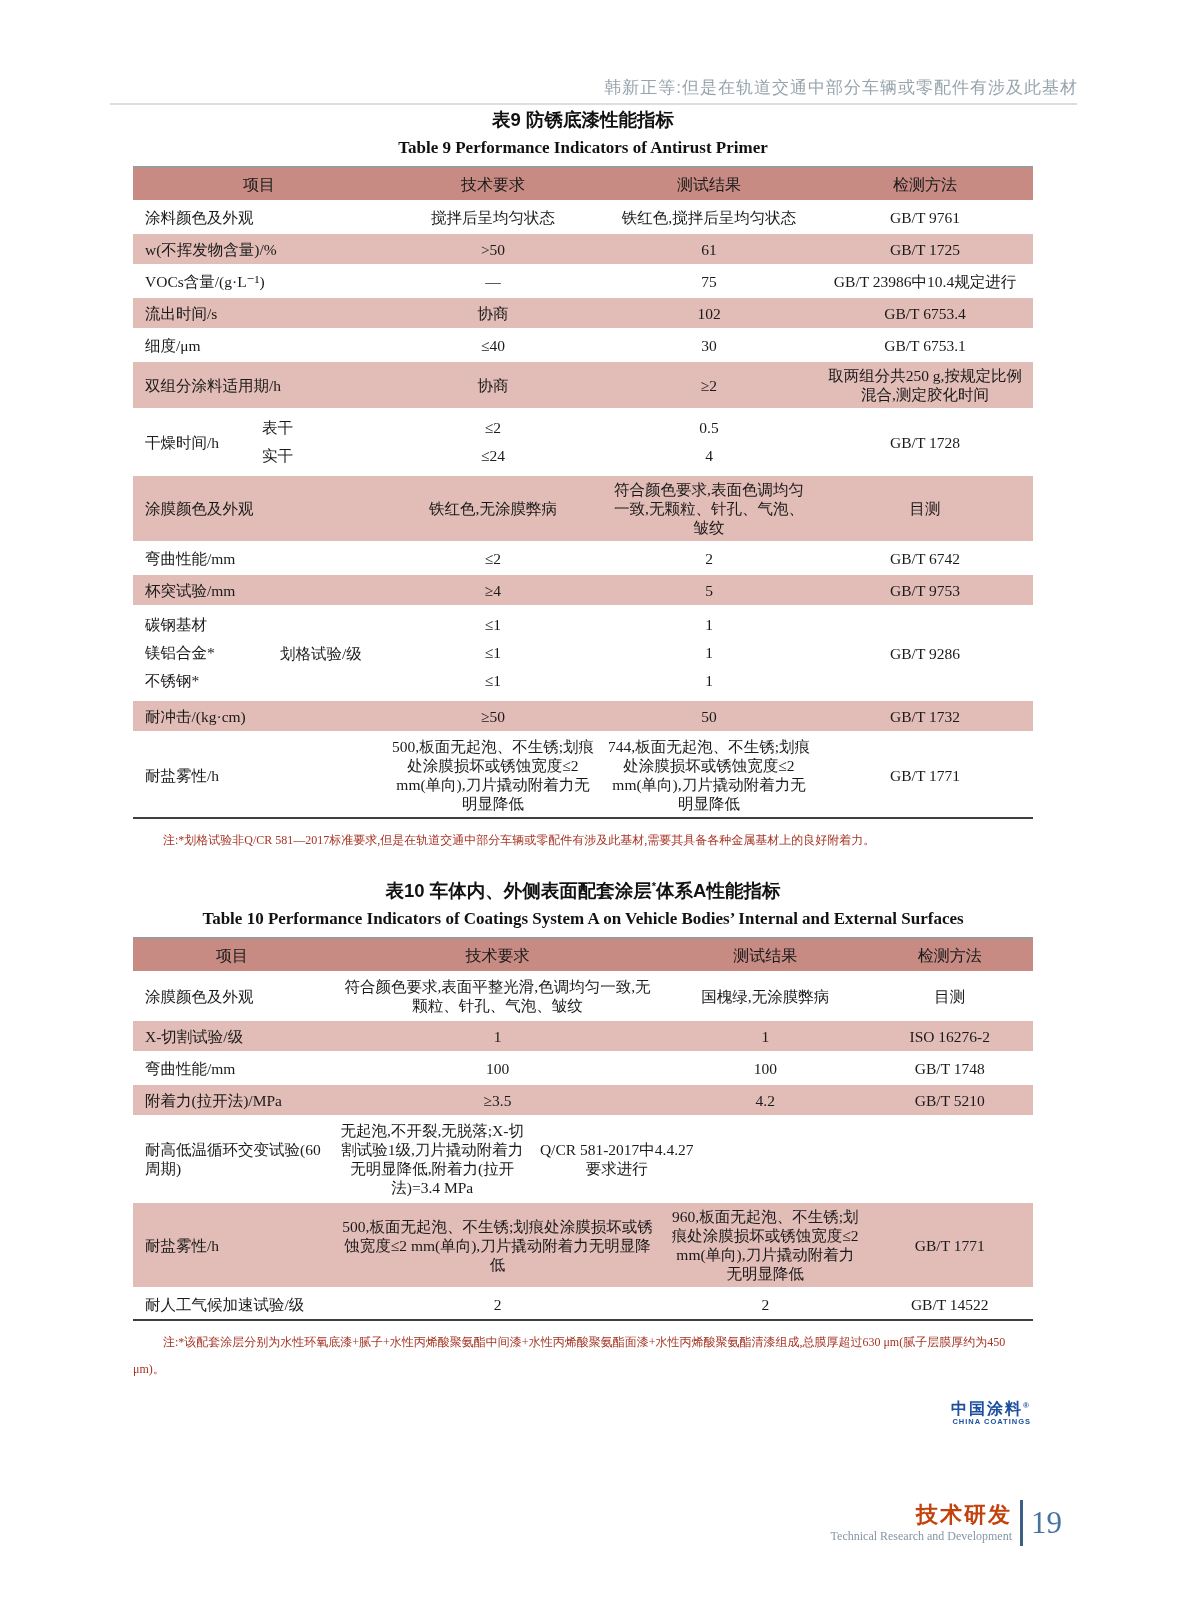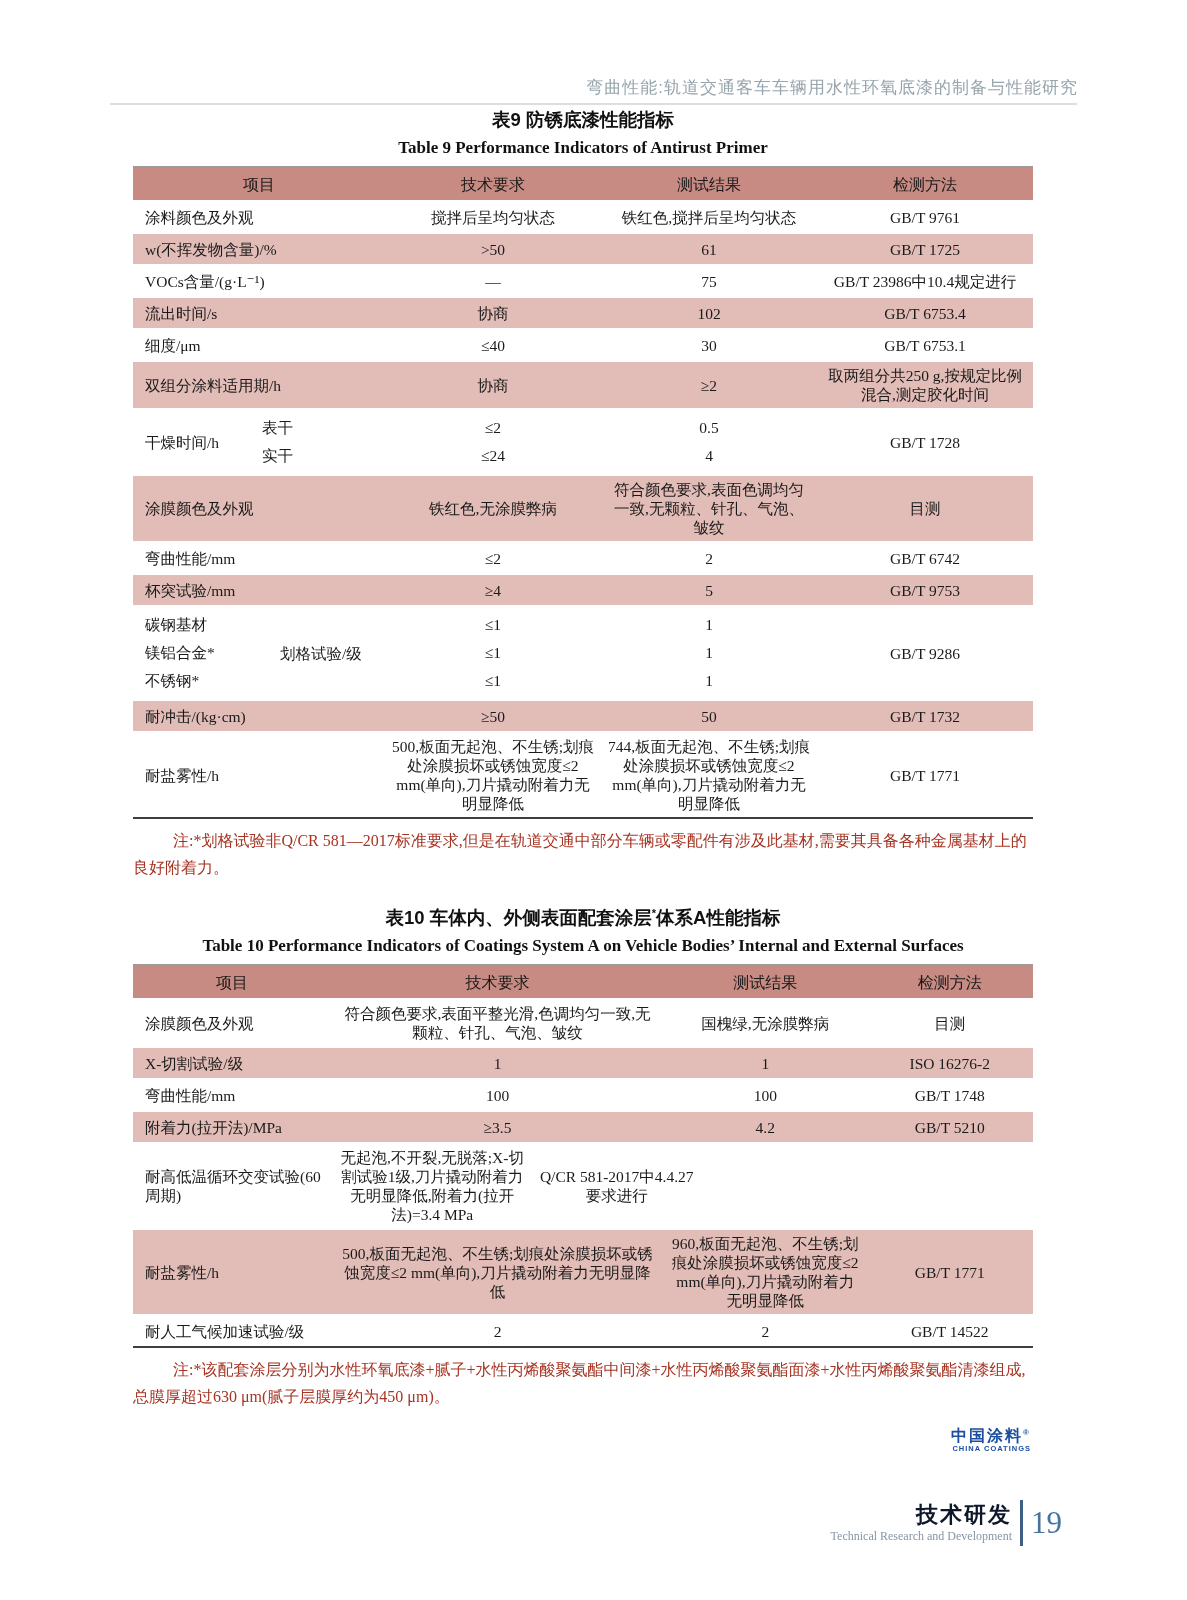--- a/index.html
+++ b/index.html
@@ -43,21 +43,21 @@
   .tcell{
     display:flex;flex-direction:column;justify-content:center;
     box-sizing:border-box;padding:4px 6px;min-height:30px;line-height:19px;
   }
   .tcell.center{text-align:center;align-items:center;}
   .tcell.left{text-align:left;align-items:flex-start;padding-left:12px;}
   .bg-header .tcell{min-height:32px;font-size:16px;}
   .cline{line-height:28px;}
   
   .note{
-    color:#a63423;font-size:16px;line-height:27px;
+    color:#a63423;font-size:12px;line-height:27px;
     text-indent:2.5em;margin:8px 0 0 0;
   }
   .gap-between-tables{height:18px;}
   
   .logo{
     margin-top:14px;display:flex;flex-direction:column;align-items:flex-end;
     padding-right:2px;
   }
   .logo-cn{
     color:#1c4fa0;font-weight:bold;font-size:16px;letter-spacing:2px;
@@ -68,37 +68,37 @@
     color:#1c4fa0;font-weight:bold;font-size:7.5px;letter-spacing:1px;
     font-family:"Liberation Sans","DejaVu Sans",sans-serif;line-height:10px;
   }
   
   .footer{
     position:absolute;top:1500px;right:125px;
     display:flex;align-items:center;
   }
   .footer-labels{display:flex;flex-direction:column;align-items:flex-end;margin-right:8px;}
   .footer-cn{
-    font-size:22px;font-weight:bold;color:#0f172a;line-height:26px;
+    font-size:22px;font-weight:bold;color:#c2410c;line-height:26px;
     font-family:"Liberation Sans","DejaVu Sans",sans-serif;letter-spacing:2px;
   }
   .footer-en{
     font-size:12px;color:#8795a3;line-height:16px;
     font-family:"Liberation Serif","DejaVu Serif",serif;
   }
   .footer-bar{width:3px;height:46px;background:#3e5f85;margin-right:8px;}
   .footer-page{
     font-size:31px;color:#46749e;font-family:"Liberation Serif","DejaVu Serif",serif;
     line-height:46px;
   }
 </style>
 </head>
 <body>
 
-<div class="running-head">弯曲性能:轨道交通客车车辆用水性环氧底漆的制备与性能研究</div>
+<div class="running-head">韩新正等:但是在轨道交通中部分车辆或零配件有涉及此基材</div>
 <div class="head-rule"></div>
 
 <div class="content">
 
   <div class="tbl-title-cn">表9  防锈底漆性能指标</div>
   <div class="tbl-title-en">Table 9  Performance Indicators of Antirust Primer</div>
   <div class="ttable">
       <div class="trow bg-header">
         <div class="tcell center" style="width: 28%;">项目</div>
         <div class="tcell center" style="width: 24%;">技术要求</div>

